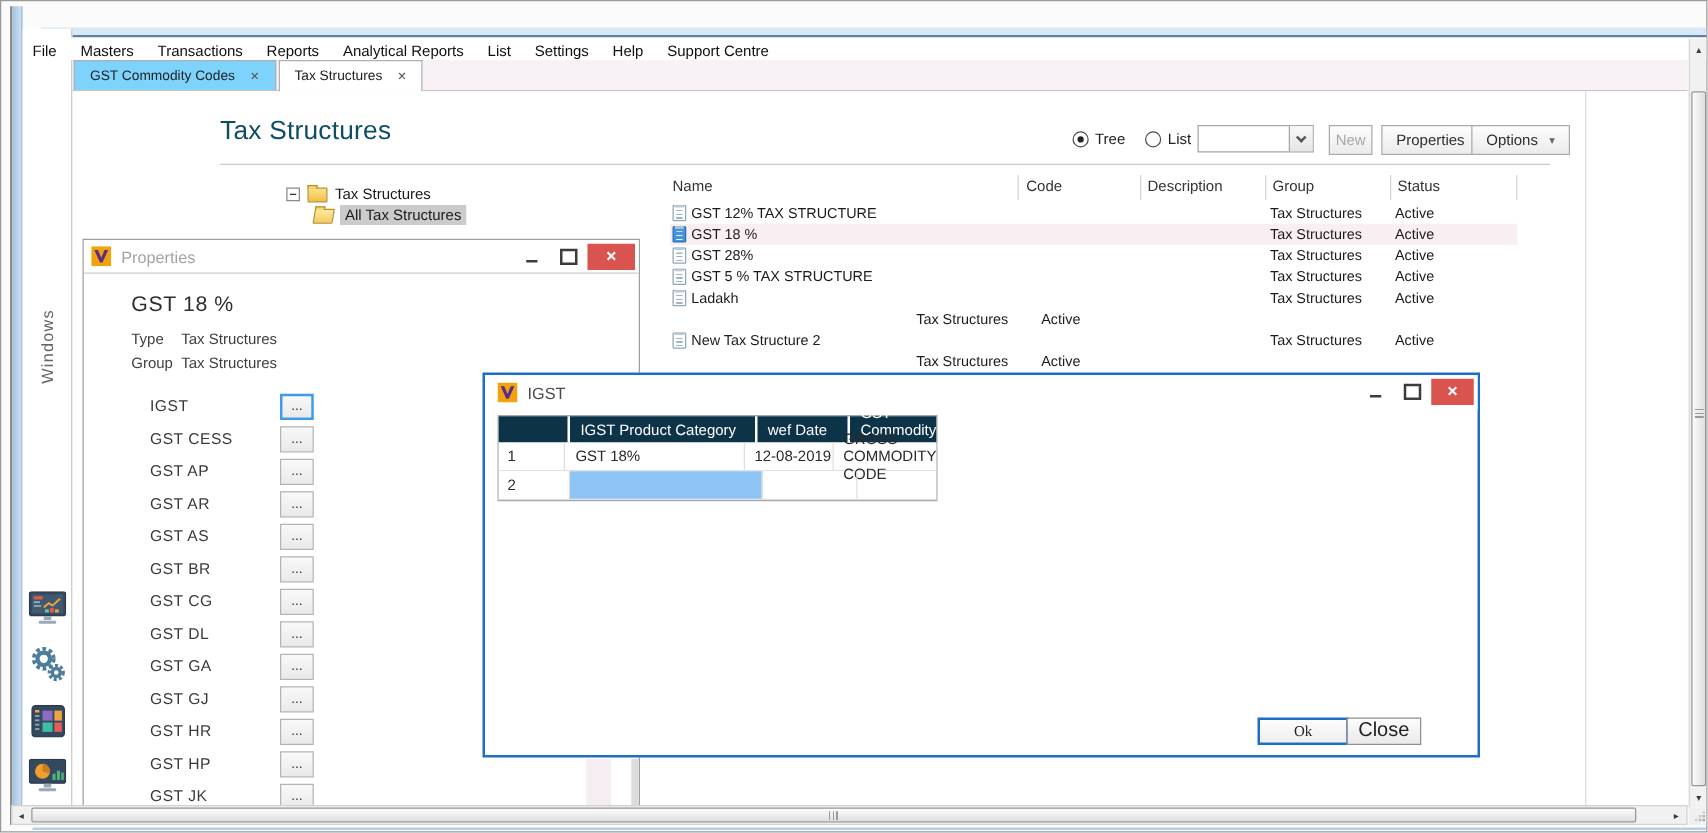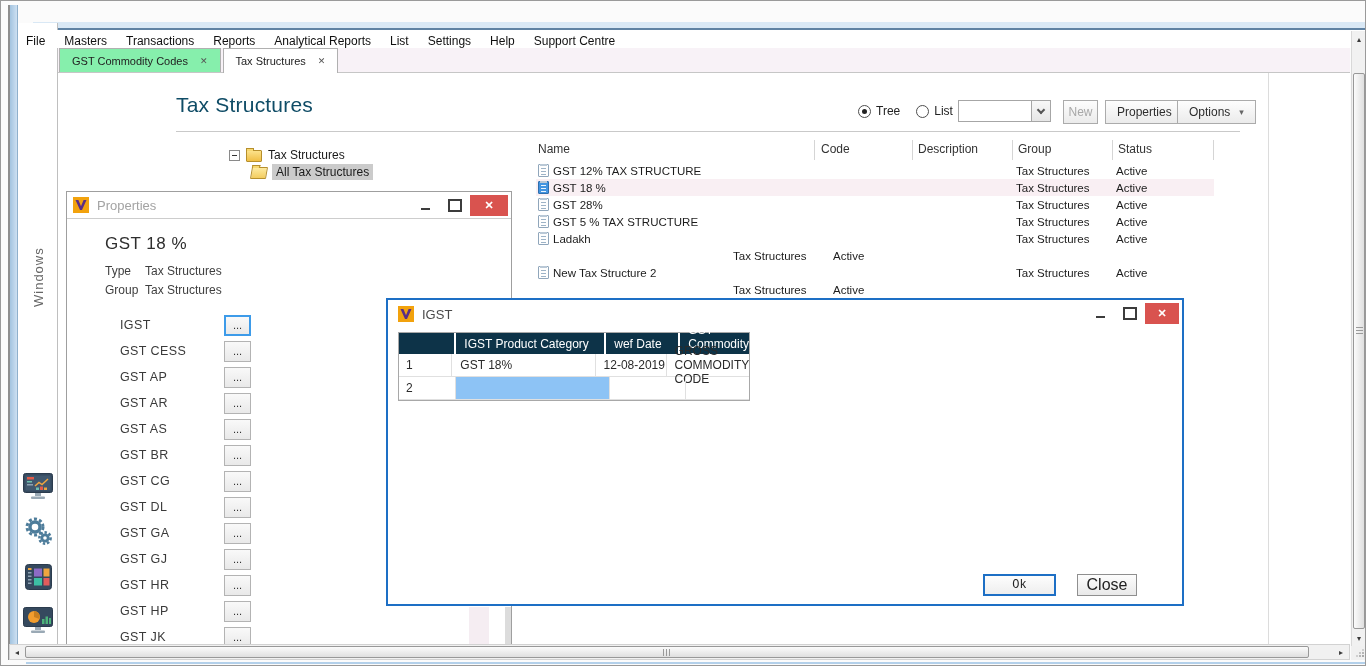--- a/index.html
+++ b/index.html
@@ -15,21 +15,21 @@
   .rail-strip{left:9px;top:4px;width:8px;height:655px;background:linear-gradient(90deg,#a3c4e0,#cde0f2);border-right:1px solid #8fb0cc;}
   .left-rail{left:17px;top:22px;width:40px;height:637px;background:#fff;border-right:1px solid #bfbfbf;}
   .windows-label{left:17px;top:230px;width:40px;height:92px;display:flex;align-items:center;justify-content:center;writing-mode:vertical-rl;transform:rotate(180deg);color:#666;font-size:13px;letter-spacing:1px;}
   .rail-icons{left:17px;top:472px;width:40px;display:flex;flex-direction:column;align-items:center;gap:14px;}
 
   .menu-bar{left:25px;top:29px;width:1340px;height:18px;display:flex;align-items:flex-end;background:#fff;}
   .menu-item{margin-right:19px;font-size:12px;color:#101010;white-space:nowrap;cursor:default;}
   .menu-item:first-child{margin-left:0;}
 
   .tab-strip{left:57px;top:47px;width:1292px;height:25px;background:#f8f2f7;border-bottom:1px solid #c6c6c6;display:flex;align-items:flex-end;padding-left:1px;}
-  .tab{height:24px;margin-right:2px;background:#86efac;border:1px solid #b0b0b0;border-bottom:none;display:flex;align-items:center;gap:12px;padding:0 12px;font-size:11px;color:#222;}
+  .tab{height:24px;margin-right:2px;background:#7dd3fc;border:1px solid #b0b0b0;border-bottom:none;display:flex;align-items:center;gap:12px;padding:0 12px;font-size:11px;color:#222;}
   .tab.active{height:25px;margin-bottom:-1px;z-index:2;background:#fff;position:relative;}
   .tab-close{font-size:9px;color:#555;}
 
   .content{left:57px;top:72px;width:1292px;height:571px;background:#fff;}
   .content-vline{left:1267px;top:72px;width:1px;height:571px;background:#dcdcdc;}
 
   
   .page-title{left:175px;top:92px;font-size:21px;color:#0f4c66;letter-spacing:.2px;}
   .title-divider{left:175px;top:130px;width:1064px;height:1px;background:#c9c9c9;}
   .radio-row{left:857px;top:103px;display:flex;gap:16px;align-items:center;}
@@ -105,21 +105,21 @@
   .igst-h0{width:57px;height:100%;}
   .igst-h1{width:154px;border-left:2px solid #fff;padding-left:8px;height:100%;display:flex;align-items:center;}
   .igst-h2{width:76px;border-left:2px solid #fff;padding-left:8px;height:100%;display:flex;align-items:center;}
   .igst-h3{flex:1;border-left:2px solid #fff;padding-left:8px;height:100%;display:flex;align-items:center;}
   .igst-row{height:23px;display:flex;font-size:12px;color:#2a2a2a;border-bottom:1px solid #e0e0e0;background:#fff;}
   .igst-c0{width:57px;padding-left:7px;border-right:1px solid #e0e0e0;display:flex;align-items:center;}
   .igst-c1{width:154px;padding-left:8px;border-right:1px solid #e0e0e0;display:flex;align-items:center;}
   .igst-c2{width:76px;padding-left:8px;border-right:1px solid #e0e0e0;display:flex;align-items:center;}
   .igst-c3{flex:1;padding-left:8px;display:flex;align-items:center;}
   .igst-c1.sel{background:#8dc3f5;}
-  .ok-btn{position:absolute;left:595px;top:274px;width:73px;height:22px;border:2px solid #1d6fc5;background:linear-gradient(#fdfdfd,#eee);font-size:12px;color:#222;font-family:Liberation Mono, monospace;}
+  .ok-btn{position:absolute;left:618px;top:274px;width:73px;height:22px;border:2px solid #1d6fc5;background:linear-gradient(#fdfdfd,#eee);font-size:12px;color:#222;font-family:Liberation Serif, serif;}
   .close-btn{position:absolute;left:689px;top:274px;width:60px;height:22px;border:1px solid #8f8f8f;background:linear-gradient(#fdfdfd,#e9e9e9);font-size:16px;color:#222;font-family:inherit;}
 
   
   .h-scrollbar{left:8px;top:643px;width:1341px;height:16px;background:#f1f1f1;border:1px solid #d2d2d2;}
   .hs-arrow{position:absolute;top:1px;width:14px;height:13px;display:flex;align-items:center;justify-content:center;font-size:8px;color:#3a3a3a;}
   .hs-left{left:0;}.hs-right{right:1px;}
   .hs-thumb{position:absolute;left:15px;top:1px;width:1284px;height:12px;background:linear-gradient(#fbfbfb,#dfdfdf);border:1px solid #989898;border-radius:2px;}
   .hs-grip{position:absolute;left:50%;top:2px;width:8px;height:7px;margin-left:-4px;background:repeating-linear-gradient(90deg,#9a9a9a 0,#9a9a9a 1px,transparent 1px,transparent 3px);}
   .v-scrollbar{left:1350px;top:30px;width:15px;height:615px;background:#f1f1f1;border-left:1px solid #d8d8d8;}
   .vs-arrow{position:absolute;left:0;width:14px;height:14px;display:flex;align-items:center;justify-content:center;font-size:8px;color:#3a3a3a;}

